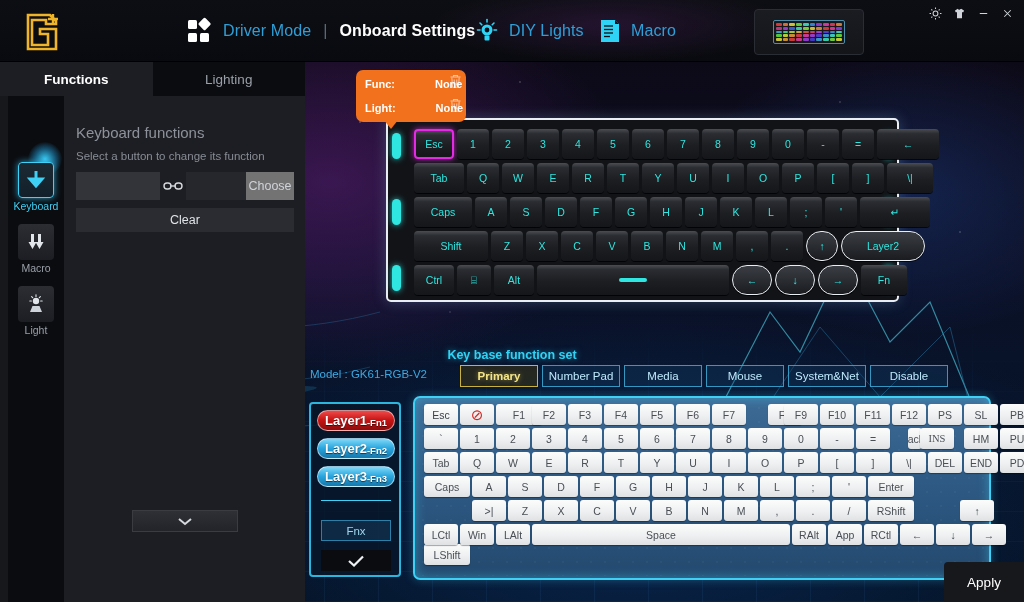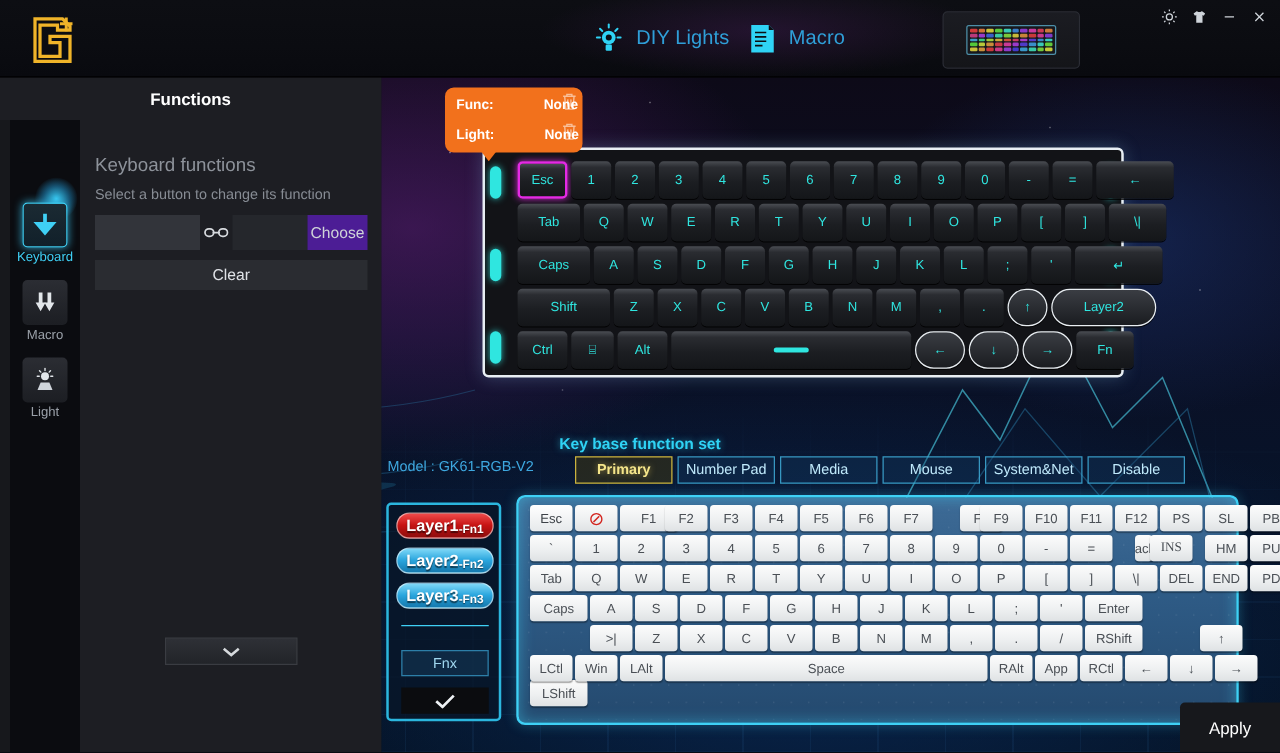--- a/index.html
+++ b/index.html
@@ -86,21 +86,21 @@
   .raillbl { font-size:10.5px; color:#9aa0a8; }
   .railbtn.active .raillbl { color:#3fd0f5; }
 
   #content { position:absolute; left:64px; top:34px; width:241px; height:506px; background:#1d1e23; }
   #content .c-title { position:absolute; left:12px; top:28px; font-size:15px; color:#8d929a; }
   #content .c-sub   { position:absolute; left:12px; top:54px; font-size:11.5px; color:#878c94; }
   .fieldrow { position:absolute; left:12px; top:76px; width:218px; height:28px; display:flex; align-items:center; }
   .fldA { width:84px; height:28px; background:#32343a; border:none; }
   .linkico { width:26px; display:flex; align-items:center; justify-content:center; color:#d6d9dd; font-size:11px;}
   .fldB { width:60px; height:28px; background:#25272c; border:none; }
-  .choosebtn { flex:1; height:28px; background:#4c1d95; color:#cfd3d8; font-size:12.5px;
+  .choosebtn { flex:1; height:28px; background:#737373; color:#cfd3d8; font-size:12.5px;
      display:flex; align-items:center; justify-content:center; cursor:pointer; }
   #clearbtn { position:absolute; left:12px; top:112px; width:218px; height:24px; background:#2a2c31;
      color:#dfe2e6; font-size:12.5px; display:flex; align-items:center; justify-content:center; cursor:pointer;}
   #chevbtn { position:absolute; left:68px; top:414px; width:106px; height:22px; background:linear-gradient(180deg,#2e3036,#222429);
      border:1px solid #3a3c42; display:flex; align-items:center; justify-content:center; cursor:pointer;}
 
   
   #tooltip { position:absolute; left:356px; top:70px; width:110px; height:52px; background:#f2711c;
      border-radius:7px; z-index:32; }
   #tooltip .tl-row { position:absolute; left:9px; width:96px; height:20px; display:flex; align-items:center;
@@ -204,20 +204,31 @@
       <path d="M60,215 L140,95 L200,165 L270,95 L300,215 Z" fill="none" stroke="#2f8fc0" stroke-width="1" opacity="0.5"></path>
     </svg>
   </div>
 
   <div id="titlebar">
     <svg id="logo" viewBox="0 0 42 40">
       <path d="M6,3 L28,3 L34,9 L34,12 L24,12 L24,8 L10,8 L10,33 L26,33 L26,22 L18,22 L18,17 L34,17 L34,37 L6,37 Z" fill="none" stroke="#f0b429" stroke-width="2.6"></path>
       <path d="M31,2 L31,13 M26,7 L36,7" stroke="#f0b429" stroke-width="2.4"></path>
     </svg>
 
+    <div class="navitem" style="left:186px">
+      <svg width="28" height="28" viewBox="0 0 28 28">
+        <rect x="2" y="3" width="9" height="9" rx="1.5" fill="#fff"></rect>
+        <rect x="2" y="16" width="9" height="9" rx="1.5" fill="#fff"></rect>
+        <rect x="14" y="16" width="9" height="9" rx="1.5" fill="#fff"></rect>
+        <rect x="13.8" y="2.2" width="9.5" height="9.5" rx="1.5" fill="#fff" transform="rotate(45 18.5 7)"></rect>
+      </svg>
+      <span class="navtxt nav-blue">Driver Mode</span>
+      <span class="navtxt nav-sep">|</span>
+      <span class="navtxt nav-white" style="font-weight:bold">Onboard Settings</span>
+    </div>
 
     <div class="navitem" style="left:474px">
       <svg width="26" height="26" viewBox="0 0 26 26">
         <circle cx="13" cy="12" r="5.5" fill="#2fd3f5"></circle>
         <rect x="10.5" y="17.5" width="5" height="5" rx="1" fill="#2fd3f5"></rect>
         <g stroke="#2fd3f5" stroke-width="1.6" stroke-linecap="round">
           <path d="M13,1.5 L13,4"></path>
             <path d="M3.5,12 L6,12"></path>
             <path d="M20,12 L22.5,12"></path>
           <path d="M6,5 L7.8,6.8"></path>
@@ -330,20 +341,21 @@
         <svg width="13" height="13" viewBox="0 0 14 14">
             <path d="M3.5,3.5 L10.5,10.5 M10.5,3.5 L3.5,10.5" stroke="#cfd4da" stroke-width="1.1"></path>
           </svg>
       </div>
     </div>
   </div>
 
   <div id="leftpanel">
     <div class="tabs">
       <div class="tab active">Functions</div>
+      <div class="tab">Lighting</div>
     </div>
 
     <div id="iconrail">
       <div id="glow">
           <div class="orb"></div>
         </div>
       <div style="position:absolute;left:0;top:60px;width:56px;">
         <div class="railbtn active">
           <div class="railsq">
             <svg width="22" height="22" viewBox="0 0 22 22">

